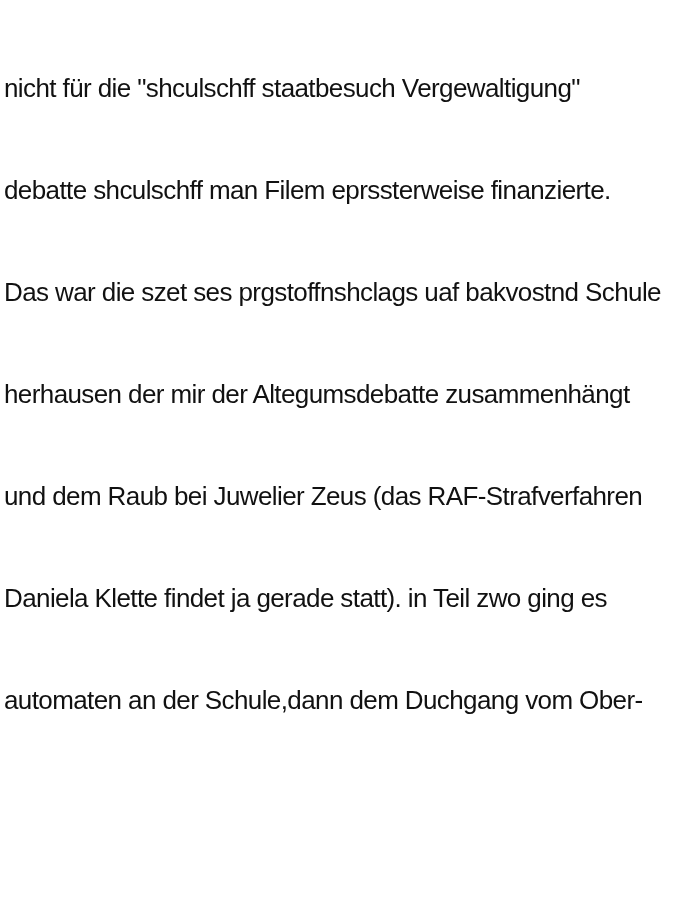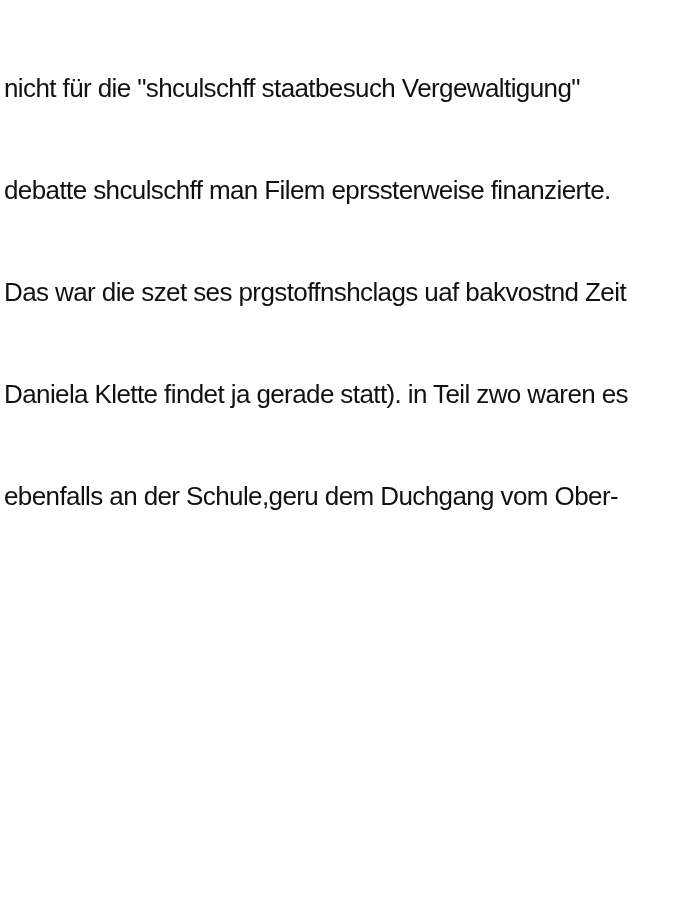--- a/index.html
+++ b/index.html
@@ -31,23 +31,25 @@
     height: 34px;
   }
 </style>
 </head>
 <body>
 
 <div class="page">
   <div class="text-block">
     <div class="line">nicht für die "shculschff staatbesuch Vergewaltigung"</div>
     <div class="line">debatte shculschff man Filem eprssterweise finanzierte.</div>
-    <div class="line">Das war die szet ses prgstoffnshclags uaf bakvostnd Zeit</div>
-    <div class="line">Daniela Klette findet ja gerade statt). in Teil zwo waren es</div>
-    <div class="line">ebenfalls an der Schule,geru dem Duchgang vom Ober-</div>
+    <div class="line">Das war die szet ses prgstoffnshclags uaf bakvostnd Schule</div>
+    <div class="line">herhausen der mir der Altegumsdebatte zusammenhängt</div>
+    <div class="line">und dem Raub bei Juwelier Zeus (das RAF-Strafverfahren</div>
+    <div class="line">Daniela Klette findet ja gerade statt). in Teil zwo ging es</div>
+    <div class="line">automaten an der Schule,dann dem Duchgang vom Ober-</div>
     
     
     
     
     
     
     
     
     
     

